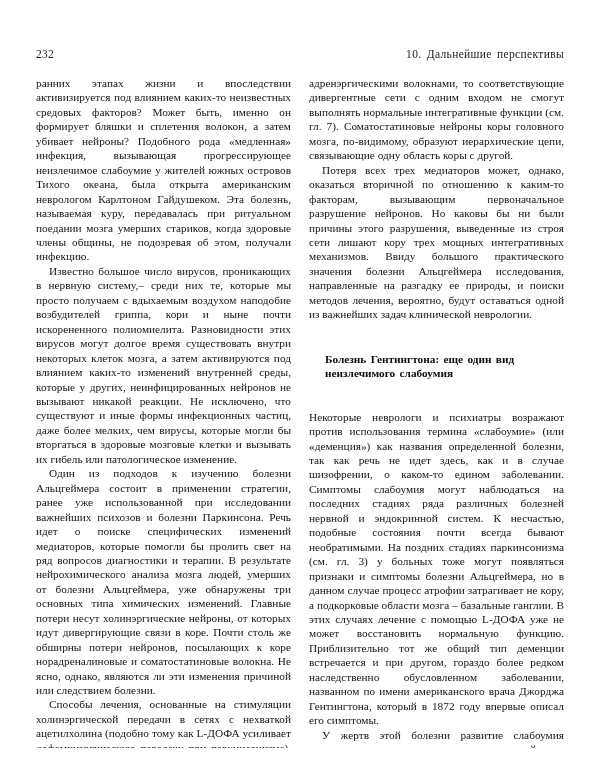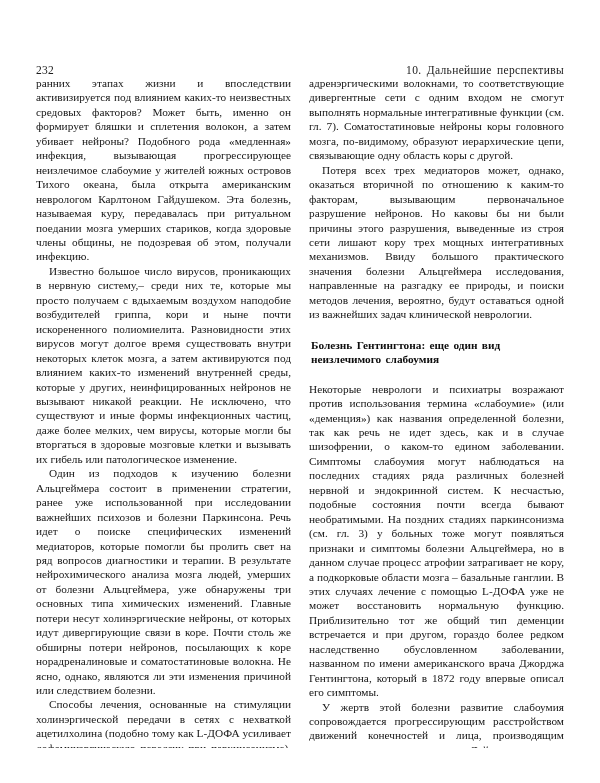--- a/index.html
+++ b/index.html
@@ -37,21 +37,20 @@
   .folio {
     font-size: 11.5px;
     letter-spacing: 0.2px;
     color: #1b1b1b;
   }
   .chapter-title {
     font-size: 11.5px;
     letter-spacing: 0.35px;
     color: #1b1b1b;
     word-spacing: 2px;
-    margin-top: 16px;
   }
   
   .columns {
     position: absolute;
     top: 76px;
     left: 36px;
     width: 528px;
     height: 672px;
     display: flex;
     gap: 18px;
@@ -68,21 +67,21 @@
     text-align: justify;
     text-justify: inter-word;
     text-indent: 0;
     hyphens: manual;
     color: #151515;
   }
   p.para.indent {
     text-indent: 13px;
   }
   h2.subhead {
-    margin: 2px;
+    margin: 16px;
     font-size: 11.3px;
     line-height: 14.45px;
     font-weight: bold;
     text-align: left;
     word-spacing: 1.5px;
     color: #0d0d0d;
   }
   .gap-before-head { height: 14px; }
   .gap-after-head { height: 13px; }
 </style>

